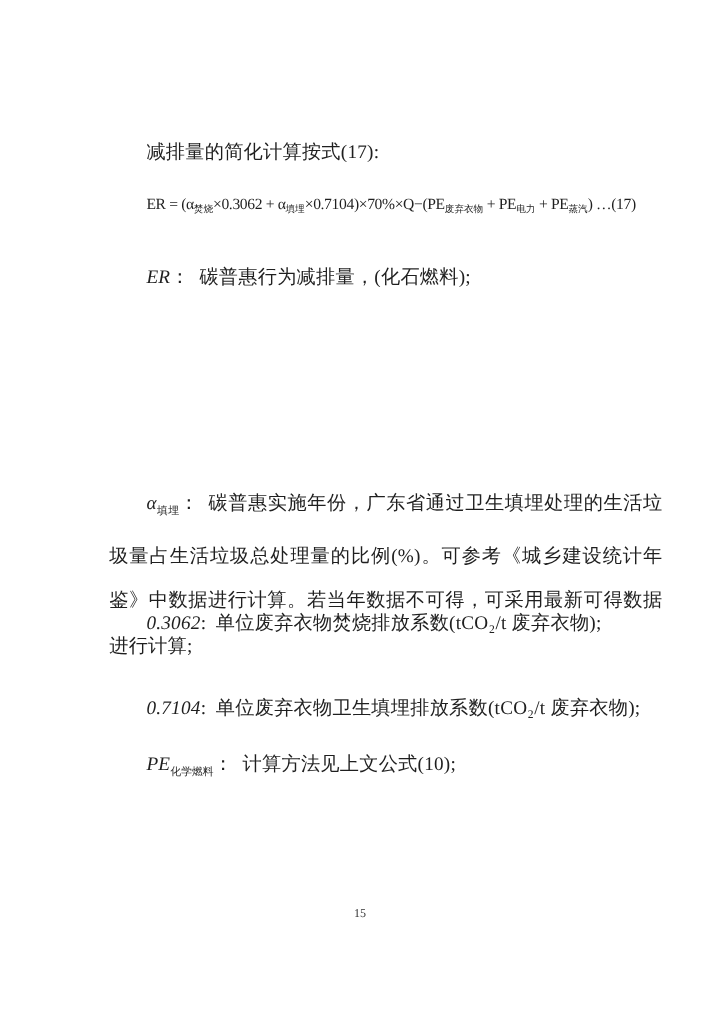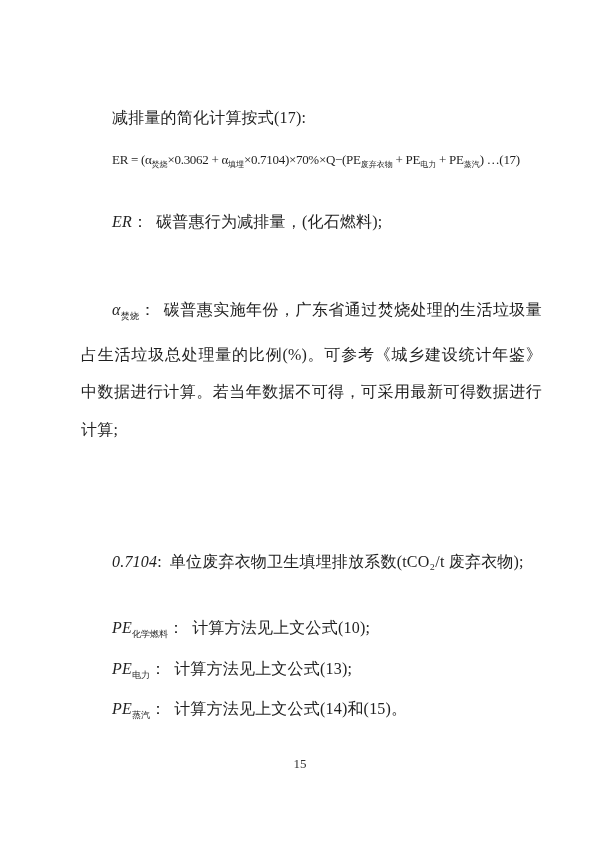--- a/index.html
+++ b/index.html
@@ -9,21 +9,21 @@
     height: 848px;
     background: #ffffff;
     font-family: "Liberation Serif", "DejaVu Serif", serif;
     color: #1f1f1f;
     overflow: hidden;
   }
   .block {
     position: absolute;
     left: 77px;
     width: 461px;
-    margin: 4px;
+    margin: 14px;
     font-size: 16px;
     line-height: 19px;
     letter-spacing: 0.2px;
   }
   .indent { text-indent: 31px; }
   .para {
     line-height: 37.5px;
     text-align: justify;
   }
   .formula {
@@ -44,45 +44,44 @@
     vertical-align: -4px;
     letter-spacing: 0;
   }
   .sep { margin-right: 8px; }
   .page-number {
     position: absolute;
     left: 0;
     top: 756px;
     width: 100%;
     text-align: center;
-    font-size: 13px;
+    font-size: 10px;
     color: #333333;
   }
 </style>
 </head>
 <body>
 
 <div class="page">
 
   <p class="block indent" style="top:104px">减排量的简化计算按式(17):</p>
 
   <p class="block indent formula" style="top:145px"><span>ER = (α</span><sub>焚烧</sub><span>×0.3062 + α</span><sub>填埋</sub><span>×0.7104)×70%×Q−(PE</span><sub>废弃衣物</sub><span> + PE</span><sub>电力</sub><span> + PE</span><sub>蒸汽</sub><span>) …(17)</span></p>
 
 
   <p class="block indent" style="top:208px"><span class="term">ER</span><sub class="tsub"></sub><span class="sep">：</span><span>碳普惠行为减排量，(化石燃料);</span></p>
 
 
-  <p class="block indent para" style="top:287px"><span class="term">α</span><sub class="tsub">焚烧</sub><span class="sep">：</span><span>碳普惠实施年份，广东省通过焚烧处理的生活垃圾量占生活垃圾总处理量的比例(%)。可参考《城乡建设统计年鉴》中数据进行计算。若当年数据不可得，可采用最新可得数据进行计算;</span></p>
 
+  <p class="block indent para" style="top:387px"><span class="term">α</span><sub class="tsub">填埋</sub><span class="sep">：</span><span>碳普惠实施年份，广东省通过卫生填埋处理的生活垃圾量占生活垃圾总处理量的比例(%)。可参考《城乡建设统计年鉴》中数据进行计算。若当年数据不可得，可采用最新可得数据进行计算;</span></p>
 
+  <p class="block indent" style="top:496px"><span class="term">0.3062</span><sub class="tsub"></sub><span class="sep">:</span><span>单位废弃衣物焚烧排放系数(tCO₂/t 废弃衣物);</span></p>
 
-  <p class="block indent" style="top:548px"><span class="term">0.7104</span><sub class="tsub"></sub><span class="sep">:</span><span>单位废弃衣物卫生填埋排放系数(tCO₂/t 废弃衣物);</span></p>
+  <p class="block indent" style="top:567px"><span class="term">0.7104</span><sub class="tsub"></sub><span class="sep">:</span><span>单位废弃衣物卫生填埋排放系数(tCO₂/t 废弃衣物);</span></p>
 
 
   <p class="block indent" style="top:614px"><span class="term">PE</span><sub class="tsub">化学燃料</sub><span class="sep">：</span><span>计算方法见上文公式(10);</span></p>
 
-  <p class="block indent" style="top:655px"><span class="term">PE</span><sub class="tsub">电力</sub><span class="sep">：</span><span>计算方法见上文公式(13);</span></p>
 
-  <p class="block indent" style="top:695px"><span class="term">PE</span><sub class="tsub">蒸汽</sub><span class="sep">：</span><span>计算方法见上文公式(14)和(15)。</span></p>
 
   <div class="page-number">15</div>
 
 </div>
 
 </body></html>

